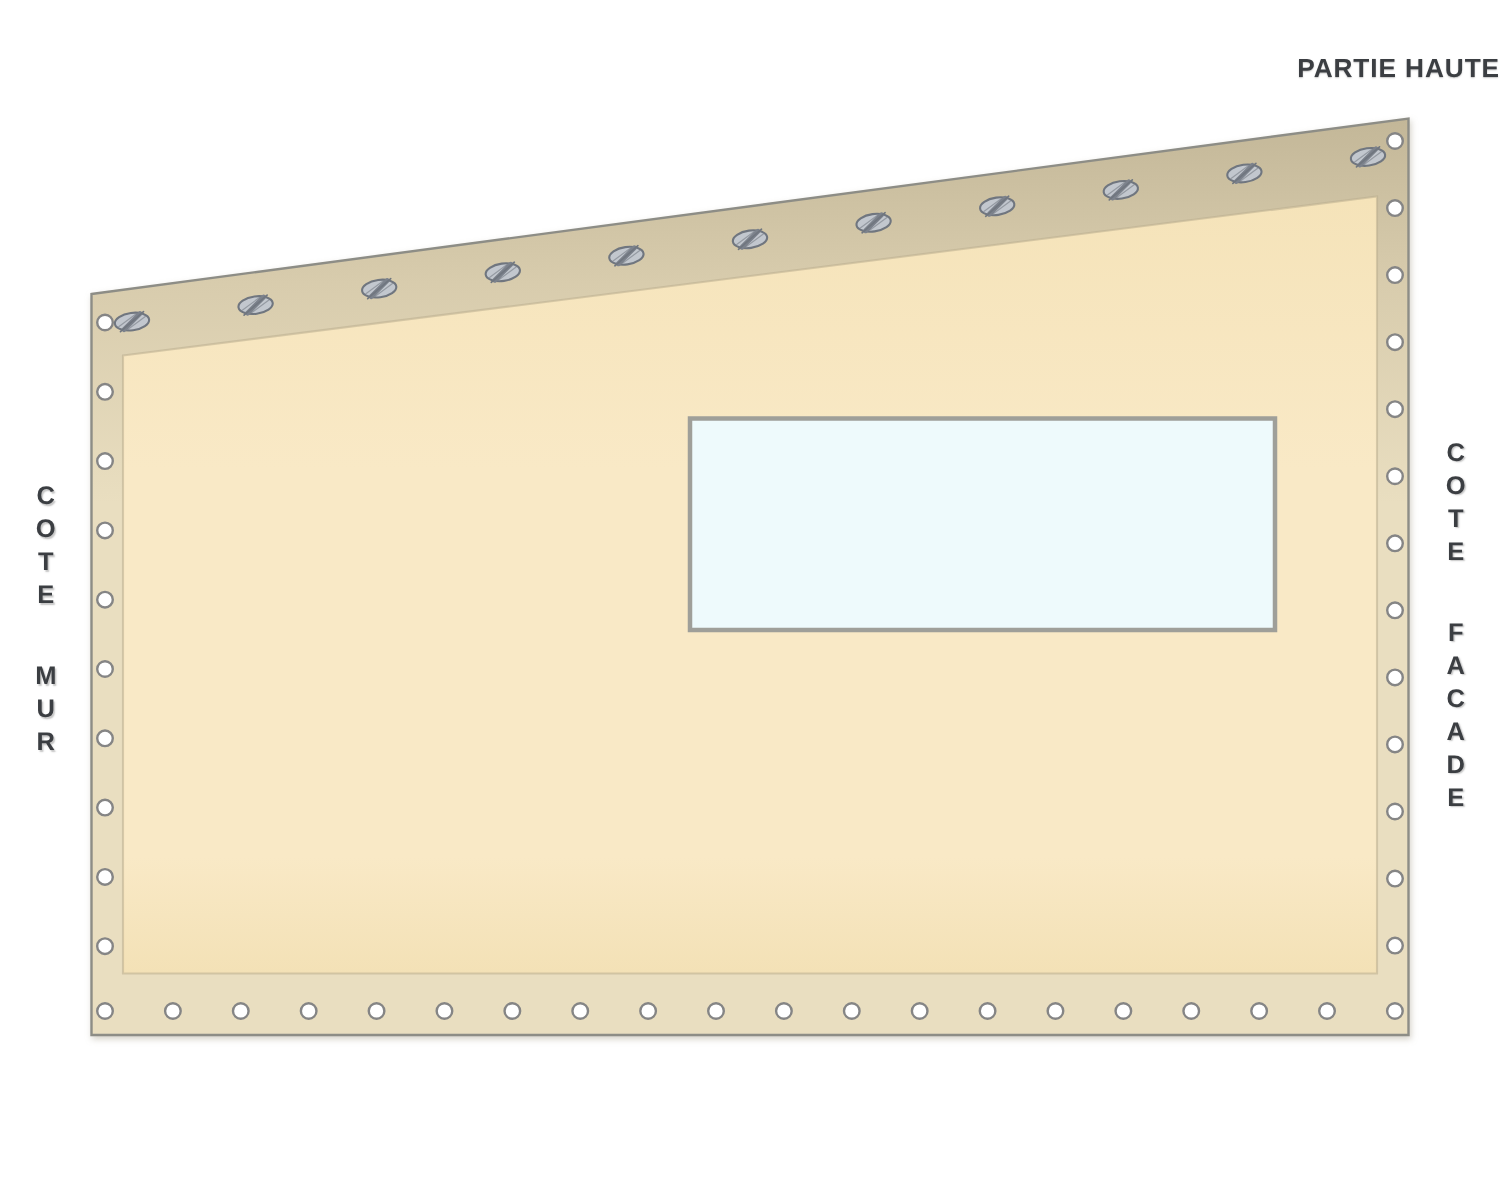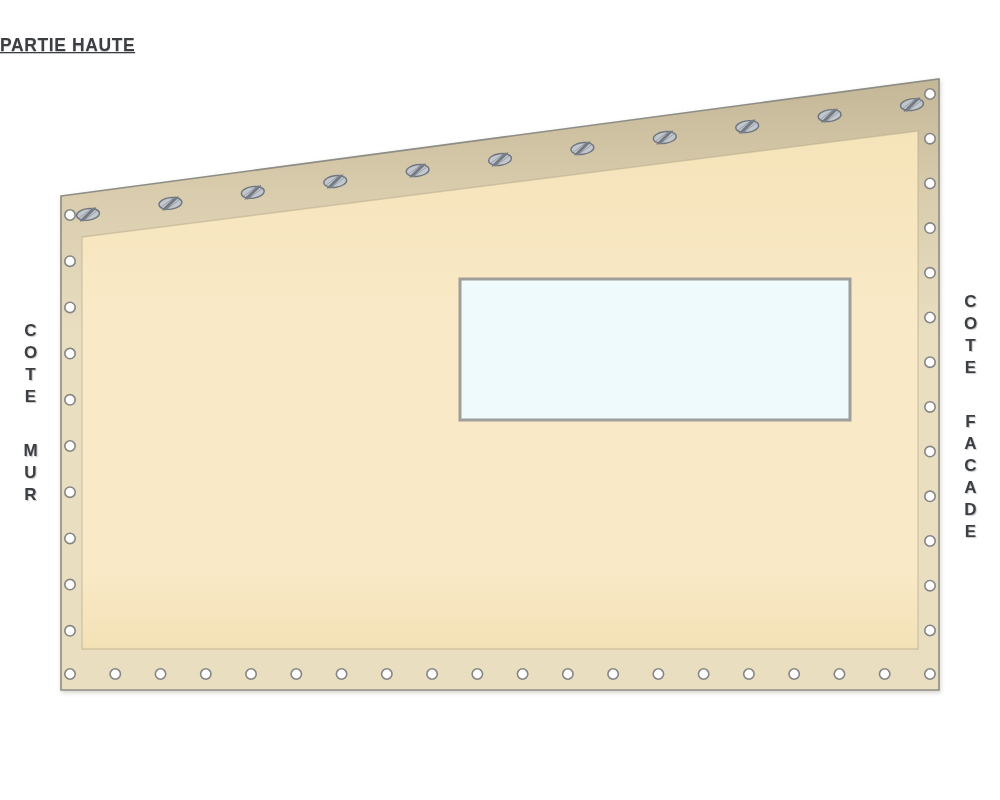--- a/index.html
+++ b/index.html
@@ -5,27 +5,26 @@
   html,body{margin:0;padding:0;background:#ffffff;}
   #stage{
     position:relative;
     width:1000px;height:800px;
     background:#ffffff;
     font-family:"Liberation Sans", sans-serif;
     overflow:hidden;
   }
   .h-label{
     position:absolute;left:0;width:100%;
-    text-align:left;
+    text-align:right;
     font-weight:bold;
     font-size:17.5px;
     letter-spacing:0.6px;
     color:#3b3e42;
     text-shadow:0 1px 1px rgba(90,90,90,0.35);
-    text-decoration:underline;
   }
   #top-label{top:35px;}
   .v-label{
     position:absolute;
     writing-mode:vertical-lr;
     text-orientation:upright;
     font-weight:bold;
     font-size:17px;
     letter-spacing:3px;
     word-spacing:10px;

